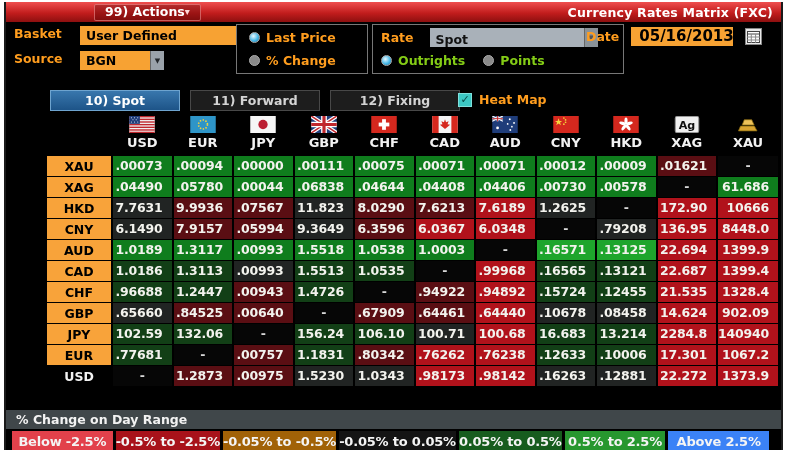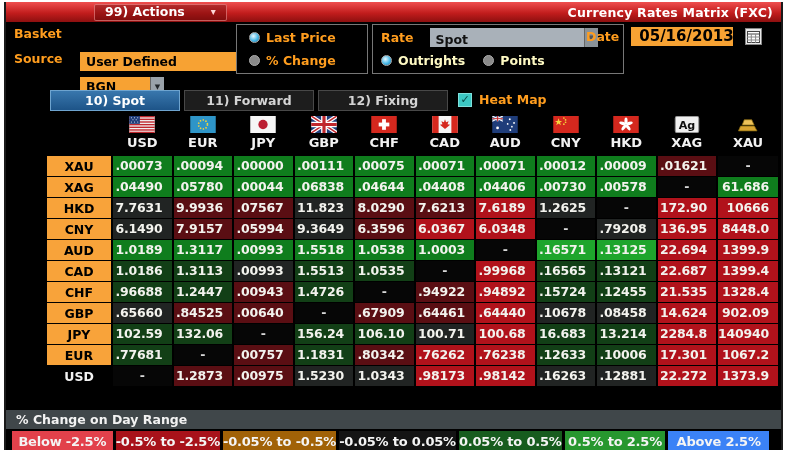--- a/index.html
+++ b/index.html
@@ -6,31 +6,31 @@
   html,body { width:787px; height:455px; background:#ffffff; overflow:hidden;
               font-family:"DejaVu Sans", sans-serif; }
   .page { position:relative; width:787px; height:455px; background:#fff; }
   .app { position:absolute; left:4px; right:4px; top:2px; bottom:5px; background:#000;
          border-left:2px solid #1a1a1a; border-right:2px solid #1a1a1a; overflow:hidden; }
 
   
   .titlebar { position:absolute; left:0; right:0; top:0; height:20px;
               background:linear-gradient(180deg,#ef4f4f 0%,#c21d1d 55%,#8d0f0f 100%);
               display:flex; align-items:center; color:#fff; font-size:12.5px; font-weight:bold; }
-  .actions { margin-left:88px; display:flex; align-items:center; gap:26px; padding:0 10px 2px 10px;
+  .actions { margin-left:88px; display:flex; align-items:center; padding:0 10px 2px 10px;
              background:rgba(90,5,5,.35); border:1px solid rgba(255,160,160,.55); border-radius:2px;
              height:17px; cursor:pointer; }
   .caret { font-size:10px; color:#ffd9d9; }
   .wtitle { margin-left:auto; padding-right:8px; letter-spacing:.2px; }
 
   
   .controls { position:absolute; left:0; right:0; top:20px; height:64px; }
   .amber-label { color:#ff9d1e; font-size:12.5px; font-weight:bold; }
   .amber-select { display:inline-flex; align-items:center; background:#f7a233; color:#000;
-                  font-size:12.5px; font-weight:bold; height:19px; cursor:pointer;margin-top:26px; }
+                  font-size:12.5px; font-weight:bold; height:19px; cursor:pointer; }
   .amber-select .val { padding:0 6px; }
   .dd-btn { width:14px; height:19px; background:#9aa2aa; color:#22262a; font-size:7px;
             display:flex; align-items:center; justify-content:center; border-left:1px solid #666; }
   .ctl-row { position:absolute; left:8px; display:flex; align-items:flex-start; gap:14px; }
   .row1 { top:4px; } .row2 { top:29px; }
   .lblw { display:inline-block; width:52px; }
   .group-box { position:absolute; border:1px solid #777; background:#000; }
   .price-box { left:230px; top:2px; width:132px; height:50px; padding:5px 12px;
                display:flex; flex-direction:column; justify-content:space-between; }
   .rate-box { left:366px; top:2px; width:252px; height:50px; padding:3px 8px; }
@@ -38,29 +38,29 @@
   .gray-select { display:inline-flex; align-items:flex-end; background:#a9b1b9; color:#111;
                  font-size:12.5px; font-weight:bold; height:19px; width:168px; cursor:pointer; }
   .gray-select .val { padding:0 6px; flex:1; }
   .gray-select .dd-btn { background:#8a9298; color:#555; }
   .radio-line { display:flex; gap:18px; margin-top:6px; }
   .radio { display:flex; align-items:center; gap:6px; cursor:pointer; }
   .dot { width:11px; height:11px; border-radius:50%; background:#8a8a8a; border:1px solid #aaa; }
   .dot.sel { background:radial-gradient(circle at 38% 35%, #e8f8ff 0%, #49b9e8 55%, #156f9e 100%); }
   .radio .rtxt { font-size:12.5px; font-weight:bold; }
   .radio.amber .rtxt { color:#ff9d1e; }
-  .radio.white .rtxt { color:#fef9c3; }
+  .radio.white .rtxt { color:#84cc16; }
   .date-group { position:absolute; left:580px; top:5px; display:flex; align-items:center; gap:12px; }
   .date-input { background:#f7a233; color:#000; font-size:15px; font-weight:bold;
                 padding:1px 8px; height:19px; line-height:17px; width:102px; text-align:center; }
   .cal-btn { width:17px; height:17px; background:#e9e9e9; border:1px solid #888; display:flex;
              align-items:center; justify-content:center; cursor:pointer; }
 
   
-  .tabsrow { position:absolute; left:44px; top:88px; height:17px; display:flex; gap:4px; }
+  .tabsrow { position:absolute; left:44px; top:88px; height:17px; display:flex; gap:10px; }
   .tab { width:130px; height:21px; display:flex; align-items:center; justify-content:center;
          background:#1d1d1d; border:1px solid #484848; color:#d4d4d4; font-size:12.5px;
          font-weight:bold; cursor:pointer; }
   .tab.sel { background:linear-gradient(180deg,#3977ad 0%,#1d5488 100%); border-color:#6ea4cf; color:#fff; }
   .heatmap { position:absolute; left:452px; top:90px; display:flex; align-items:center; gap:7px; cursor:pointer; }
   .cb { width:14px; height:14px; background:#3cc8c4; color:#064a46; font-size:11px; font-weight:bold;
         display:flex; align-items:center; justify-content:center; border:1px solid #7fe0dc; }
   .heatmap .htxt { color:#ff9d1e; font-size:12.5px; font-weight:bold; }
 
   

